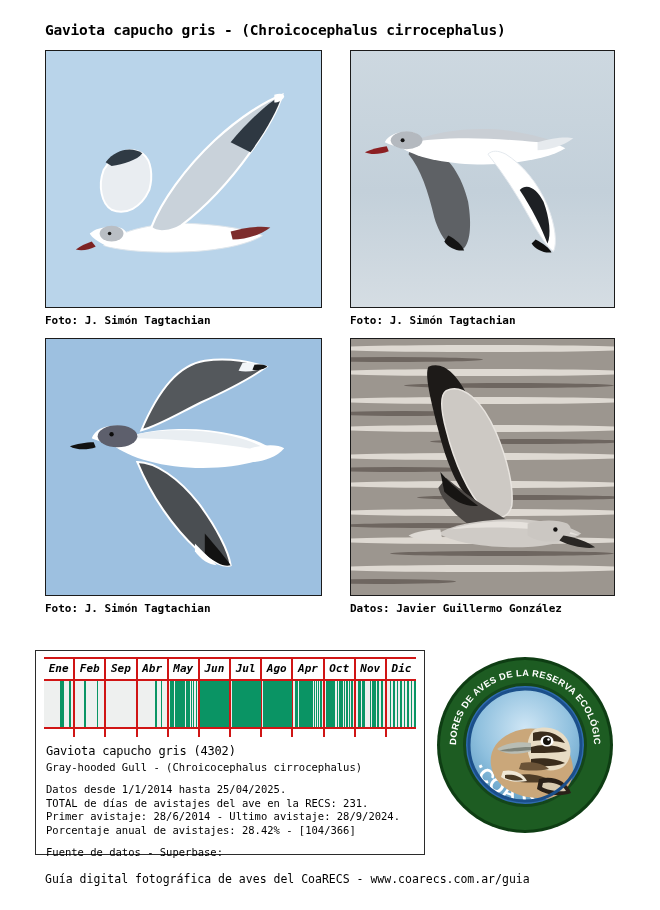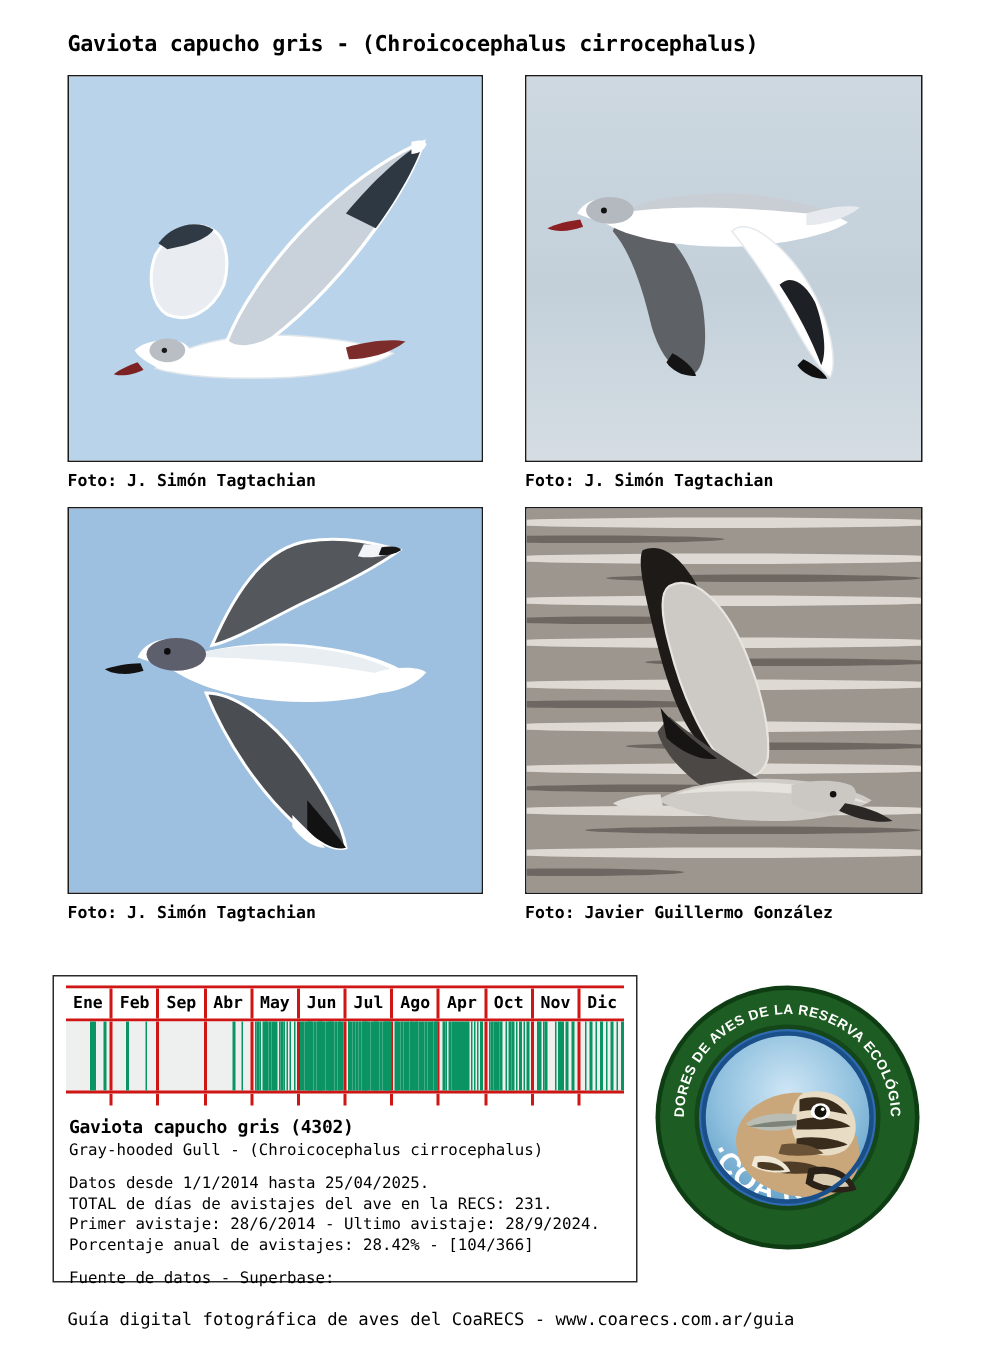--- a/index.html
+++ b/index.html
@@ -91,20 +91,21 @@
     box-sizing: border-box;
     background: #f2f2f2;
     border-top: 2px solid #d01515;
     border-bottom: 2px solid #d01515;
   }
   .chart-head {
     display: flex;
     height: 20px;
     border-bottom: 2px solid #d01515;
     background: #ffffff;
+    font-style: italic;
   }
   .chart-head .m {
     flex: 1 1 0;
     font-size: 11px;
     font-weight: bold;
     color: #000;
     text-align: center;
     line-height: 20px;
     border-right: 2px solid #d01515;
     box-sizing: border-box;
@@ -147,21 +148,21 @@
 
   
   .panel-text {
     padding: 10px 0 0 10px;
     font-size: 10.5px;
     color: #000;
     line-height: 13.5px;
   }
   .panel-text .sp-name {
     font-size: 12px;
-    font-weight: bold;
+    font-weight: normal;
     letter-spacing: -0.2px;
   }
   .panel-text .sp-en { margin-top: 2px; }
   .panel-text .blk { margin-top: 9px; }
   .panel-text .src { margin-top: 9px; }
 
   
   .logo {
     position: absolute;
     left: 435px;
@@ -306,21 +307,21 @@
           <path d="M88,196 C104,186 140,180 176,182 C204,184 222,190 232,196 C220,204 196,210 168,210 C130,210 102,204 88,196 Z" fill="#cfcbc6"></path>
           <path d="M100,192 C124,184 156,182 184,186 C206,190 222,194 230,198 C208,194 176,190 144,190 C122,190 108,191 100,192 Z" fill="#e6e2dd"></path>
 
           <path d="M178,186 C192,182 208,182 218,186 C224,190 222,198 214,202 C202,206 186,204 178,198 Z" fill="#cbc7c2"></path>
           <path d="M214,198 C226,200 238,204 246,210 C236,212 220,208 210,203 Z" fill="#2a2724"></path>
           <circle cx="206" cy="192" r="2.2" fill="#131110"></circle>
 
           <path d="M90,192 C78,192 66,194 58,198 C68,204 82,204 92,202 Z" fill="#dedad5"></path>
         </svg>
       </div>
-      <div class="photo-caption">Foto: Javier Guillermo González</div>
+      <div class="photo-caption">Datos: Javier Guillermo González</div>
     </div>
 
   </div>
 </div>
 
 <div class="data-panel">
 
   <div class="chart">
     <div class="chart-head">
       <div class="m">Ene</div>

